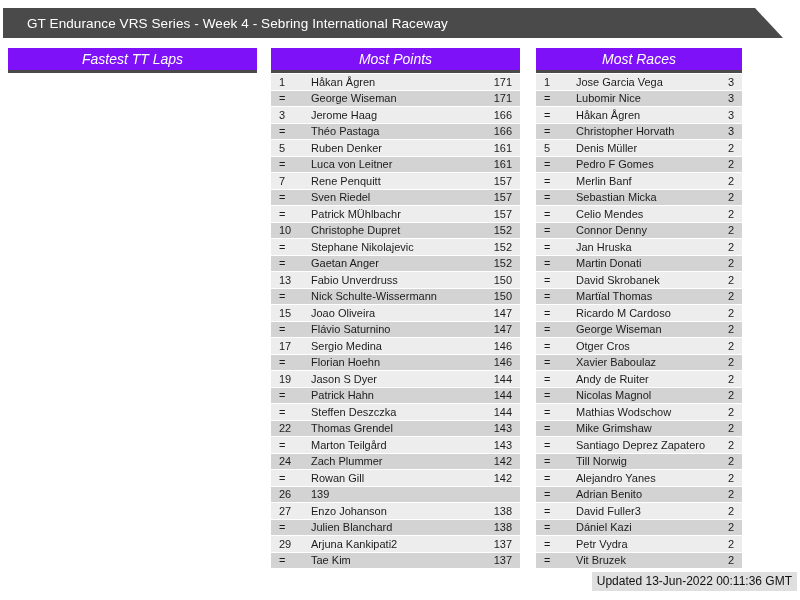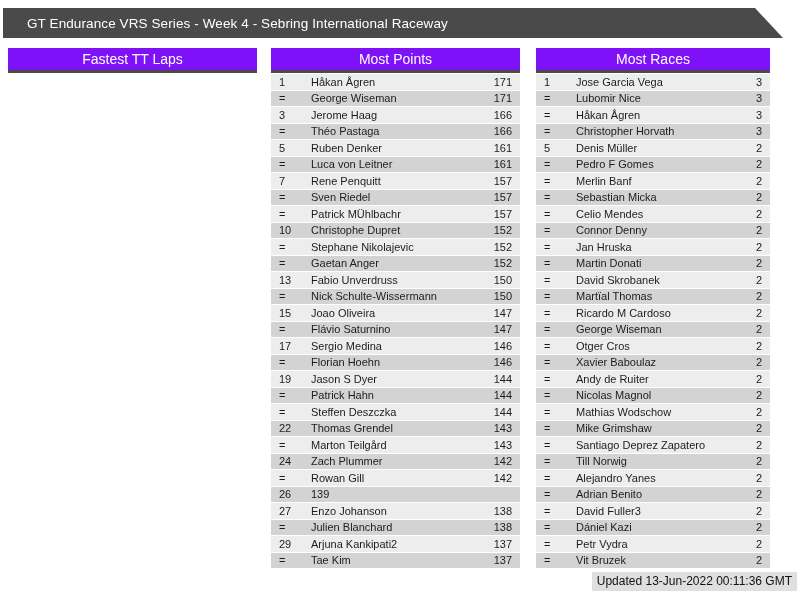--- a/index.html
+++ b/index.html
@@ -11,25 +11,25 @@
   .title-bar{
     position:absolute;left:3px;top:8px;width:780px;height:30px;
     background:var(--title-bar,#4a4a4a);
     clip-path:polygon(0 0,calc(100% - 28px) 0,100% 100%,0 100%);
     display:flex;align-items:center;
   }
   .title-bar span{color:#ffffff;font-size:13.5px;padding-left:24px;letter-spacing:.1px;}
   .column{position:absolute;top:48px;}
   .col-1{left:8px;width:249px;}
   .col-2{left:271px;width:249px;}
-  .col-3{left:536px;width:234px;}
+  .col-3{left:536px;width:206px;}
   .col-header{
     height:22px;background:var(--accent,#7e11f8);
     border-bottom:3px solid var(--title-bar,#4a4a4a);
-    color:#ffffff;font-size:14px;text-align:center;line-height:22px;
+    color:#ffffff;font-size:14px;text-align:center;line-height:22px;font-style:italic;
   }
   .rows{margin-top:1px;}
   .row{
     display:flex;align-items:center;height:15.5px;border-bottom:1px solid #ffffff;
     font-size:11px;color:#1c1c1c;
   }
   .row:nth-child(odd){background:var(--row-light,#ededed);}
   .row:nth-child(even){background:var(--row-dark,#d3d3d3);}
   .row .rank{width:32px;padding-left:8px;flex:0 0 auto;}
   .row .name{flex:1 1 auto;white-space:nowrap;overflow:hidden;}

